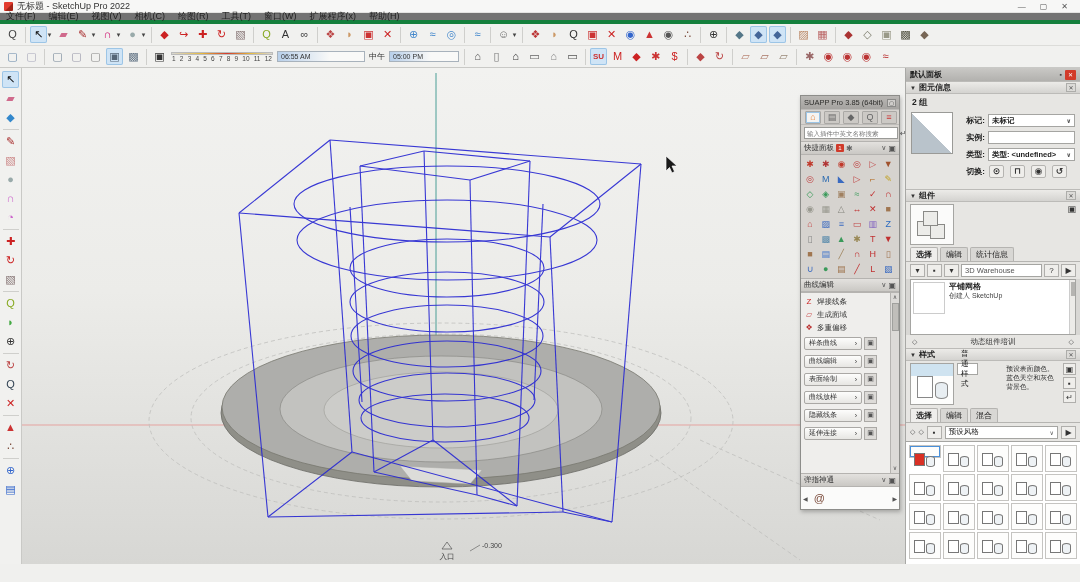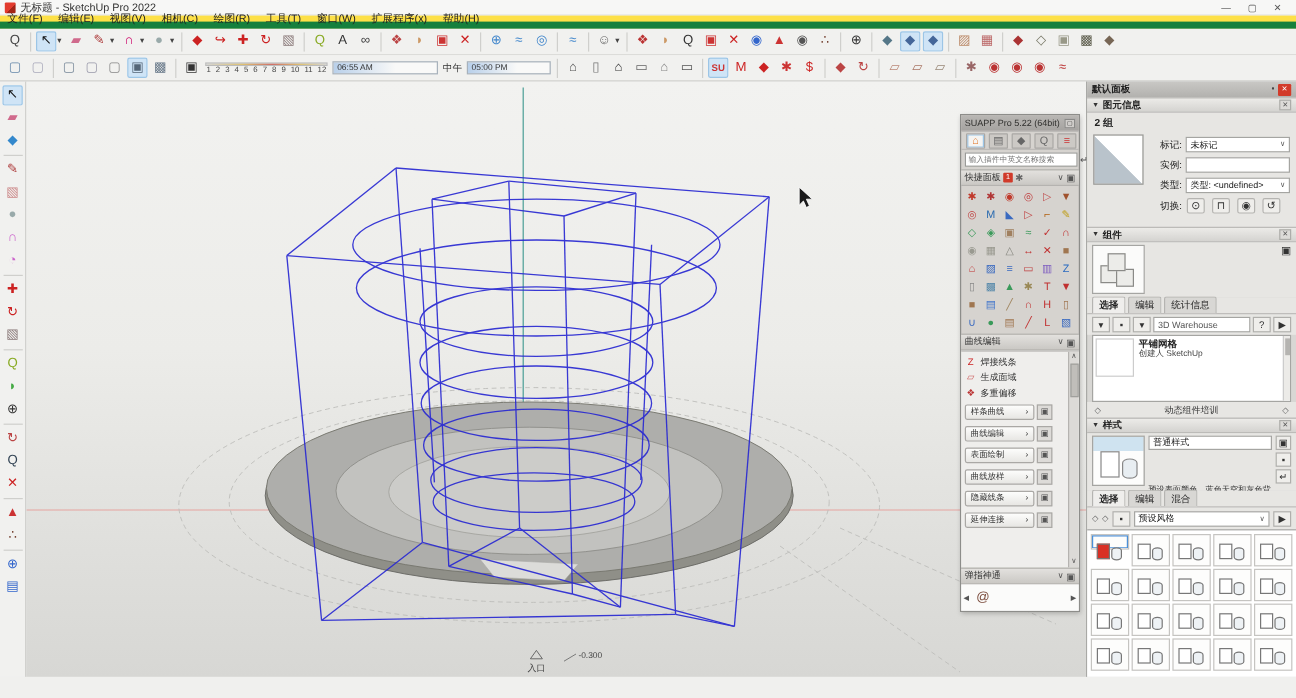--- a/index.html
+++ b/index.html
@@ -7,21 +7,21 @@
   body{font-family:"Liberation Sans","DejaVu Sans",sans-serif;font-size:10px;color:#222;background:#f0f0ee;}
   #app{position:relative;width:1080px;height:538px;background:#f0f0ee;}
 
   
   #titlebar{position:absolute;left:0;top:0;width:1080px;height:13px;background:#f7f7f6;display:flex;align-items:center;padding:0 4px;border-bottom:1px solid #e3e3e1;}
   .logo{width:9px;height:9px;margin-right:4px;background:linear-gradient(135deg,#e23b2e 55%,#a32317 56%);border-radius:1px;}
   #titlebar .ttl{font-size:9px;color:#333;}
   .wincontrols{margin-left:auto;display:flex;gap:14px;padding-right:8px;}
   .wincontrols span{font-size:8px;color:#555;cursor:default;}
 
-  #menubar{position:absolute;left:0;top:13px;width:1080px;height:11px;background:#fde047;display:flex;align-items:center;padding-left:6px;border-bottom:6px solid #15803d;}
+  #menubar{position:absolute;left:0;top:13px;width:1080px;height:11px;background:#737373;display:flex;align-items:center;padding-left:6px;border-bottom:4px solid #15803d;}
   .menuitem{font-size:9px;color:#222;margin-right:13px;}
 
   
   #toolbar1{position:absolute;left:0;top:24px;width:1080px;height:22px;background:#f1f1ef;border-bottom:1px solid #dcdcd9;display:flex;align-items:center;padding-left:3px;}
   #toolbar2{position:absolute;left:0;top:46px;width:1080px;height:22px;background:#f1f1ef;border-bottom:1px solid #c9c9c6;display:flex;align-items:center;padding-left:3px;}
   .ti{display:inline-flex;align-items:center;justify-content:center;width:17px;height:17px;font-size:11px;line-height:1;margin:0 1px;border-radius:2px;flex:none;}
   .ti.act{background:#cfe4f6;box-shadow:0 0 0 1px #9cc5e6 inset;}
   .ti.cr{width:7px;font-size:7px;margin-left:-2px;color:#444;}
   .ti.txt{font-size:8px;font-weight:bold;}
   .tsep{width:1px;height:16px;background:#cfcfcc;margin:0 3px;flex:none;}
@@ -86,21 +86,21 @@
   
   #rightpanel{position:absolute;left:905px;top:68px;width:175px;height:496px;background:#d8d7d4;border-left:1px solid #a9a9a6;display:flex;flex-direction:column;font-size:8.5px;}
   .rp-title{height:13px;background:linear-gradient(#c9c8c5,#b2b1ae);display:flex;align-items:center;padding:0 4px;font-size:8px;font-weight:bold;color:#222;flex:none;}
   .rp-title .pin{margin-left:auto;font-size:7px;color:#444;}
   .rp-title .closer{width:11px;height:10px;background:#d23b2a;color:#fff;font-size:6px;display:flex;align-items:center;justify-content:center;margin-left:3px;border-radius:1px;}
   .phead{height:13px;background:linear-gradient(#eceBe8,#d4d3d0);border-top:1px solid #bcbbb8;border-bottom:1px solid #bcbbb8;display:flex;align-items:center;gap:3px;padding:0 4px;font-size:8px;font-weight:bold;color:#222;flex:none;}
   .phead .tri{font-size:6px;color:#333;}
   .phead .x{margin-left:auto;font-size:6px;color:#555;width:10px;height:9px;border:1px solid #adadaa;background:#dcdbd8;display:flex;align-items:center;justify-content:center;}
   .ent-body{height:95px;background:#e7e6e3;padding:2px 5px;flex:none;}
   .ent-sel{font-size:8.5px;font-weight:bold;margin:1px 0 3px 1px;}
-  .ent-flex{display:flex;}
+  .ent-flex{display:flex;font-weight:bold;}
   .ent-thumb{width:42px;height:42px;background:linear-gradient(to top right,#b9c3cb 49%,#ffffff 50%);border:1px solid #9a9a97;flex:none;}
   .ent-rows{flex:1;margin-left:6px;}
   .erow{display:flex;align-items:center;height:17px;}
   .erow .lbl{width:26px;text-align:right;margin-right:3px;font-size:8px;color:#222;flex:none;}
   .sel,.inp{flex:1;height:13px;background:#fff;border:1px solid #a5a5a2;font-size:7.5px;display:flex;align-items:center;padding:0 3px;color:#222;}
   .sel .dn{margin-left:auto;font-size:6px;color:#555;}
   .toggles{display:flex;gap:4px;}
   .toggles .ti{width:15px;height:13px;font-size:9px;background:#efeeEB;border:1px solid #b5b4b1;}
   .comp-thumbrow{height:46px;background:#e7e6e3;display:flex;padding:2px 4px;flex:none;}
   .comp-bigthumb{width:44px;height:41px;background:#fbfbfa;border:1px solid #a5a5a2;position:relative;flex:none;}
@@ -123,21 +123,21 @@
   .citem .cline{font-size:7px;color:#444;}
   .cl-scroll{width:6px;background:#eceBe8;border-left:1px solid #ccc;flex:none;}
   .cl-scroll .th{width:4px;height:14px;background:#b5b4b1;margin:2px auto;}
   .comp-footer{height:13px;display:flex;align-items:center;background:#e7e6e3;padding:0 6px;font-size:7.5px;color:#333;flex:none;}
   .comp-footer .mid{flex:1;text-align:center;}
   .dia{font-size:7px;color:#666;}
   .sty-preview{height:48px;background:#e7e6e3;display:flex;padding:2px 4px;gap:3px;flex:none;}
   .sty-thumb{width:44px;height:42px;border:1px solid #a5a5a2;background:linear-gradient(#cfe3f0 0 30%,#fdfdfc 30%);position:relative;flex:none;}
   .st-box{position:absolute;left:6px;top:12px;width:16px;height:22px;background:#fff;border:1px solid #888;}
   .st-cyl{position:absolute;left:24px;top:18px;width:13px;height:17px;background:#e8eef2;border:1px solid #888;border-radius:50% 50% 50% 50%/22% 22% 22% 22%;}
-  .sty-mid{flex:1;display:flex;flex-direction:column;gap:28px;}
+  .sty-mid{flex:1;display:flex;flex-direction:row;gap:28px;}
   .sty-name{height:12px;background:#fff;border:1px solid #a5a5a2;font-size:7.5px;display:flex;align-items:center;padding:0 3px;}
   .sty-desc{font-size:6.8px;color:#333;line-height:1.3;margin-top:2px;}
   .sty-icons{display:flex;flex-direction:column;gap:2px;}
   .sty-icons .sq{width:13px;height:12px;}
   .sty-navrow{height:18px;background:#e7e6e3;display:flex;align-items:center;gap:3px;padding:0 4px;flex:none;}
   .sty-drop{flex:1;height:13px;background:#fff;border:1px solid #a5a5a2;font-size:7.5px;display:flex;align-items:center;padding:0 3px;}
   .sty-drop .dn{margin-left:auto;font-size:6px;color:#555;}
   .sty-thumbs{flex:1;background:#fff;border-top:1px solid #a5a5a2;padding:3px;display:grid;grid-template-columns:repeat(5,1fr);grid-auto-rows:27px;gap:2px;overflow:hidden;}
   .sthumb{border:1px solid #c5c4c1;background:#fdfdfc;position:relative;}
   .sthumb.sel{box-shadow:0 0 0 1px #4a90d9 inset;}
@@ -407,21 +407,21 @@
         <line x1="470" y1="551" x2="480" y2="545" stroke="#555" stroke-width="0.6"></line>
         <text x="482" y="548" font-size="7" fill="#444">-0.300</text>
       </g>
 
       <polygon points="666,156 666,171 669.5,167.5 672,173 674.5,171.5 672,166 677,166" fill="#1a1a1a" stroke="#ffffff" stroke-width="0.7"></polygon>
     </svg>
   </div>
 
   <div id="suapp">
     <div class="su-title">
-      <span>SUAPP Pro 5.22 (64bit)</span>
+      <span>SUAPP Pro 3.85 (64bit)</span>
       <span class="box">▢</span>
     </div>
     <div class="su-tabs">
         <span class="ti act" style="color: rgb(224, 112, 32);">⌂</span>
         <span class="ti" style="color: rgb(102, 102, 102);">▤</span>
         <span class="ti" style="color: rgb(102, 102, 102);">◆</span>
         <span class="ti" style="color: rgb(102, 102, 102);">Q</span>
         <span class="ti" style="color: rgb(204, 51, 51);">≡</span>
       </div>
     <div class="su-search">

